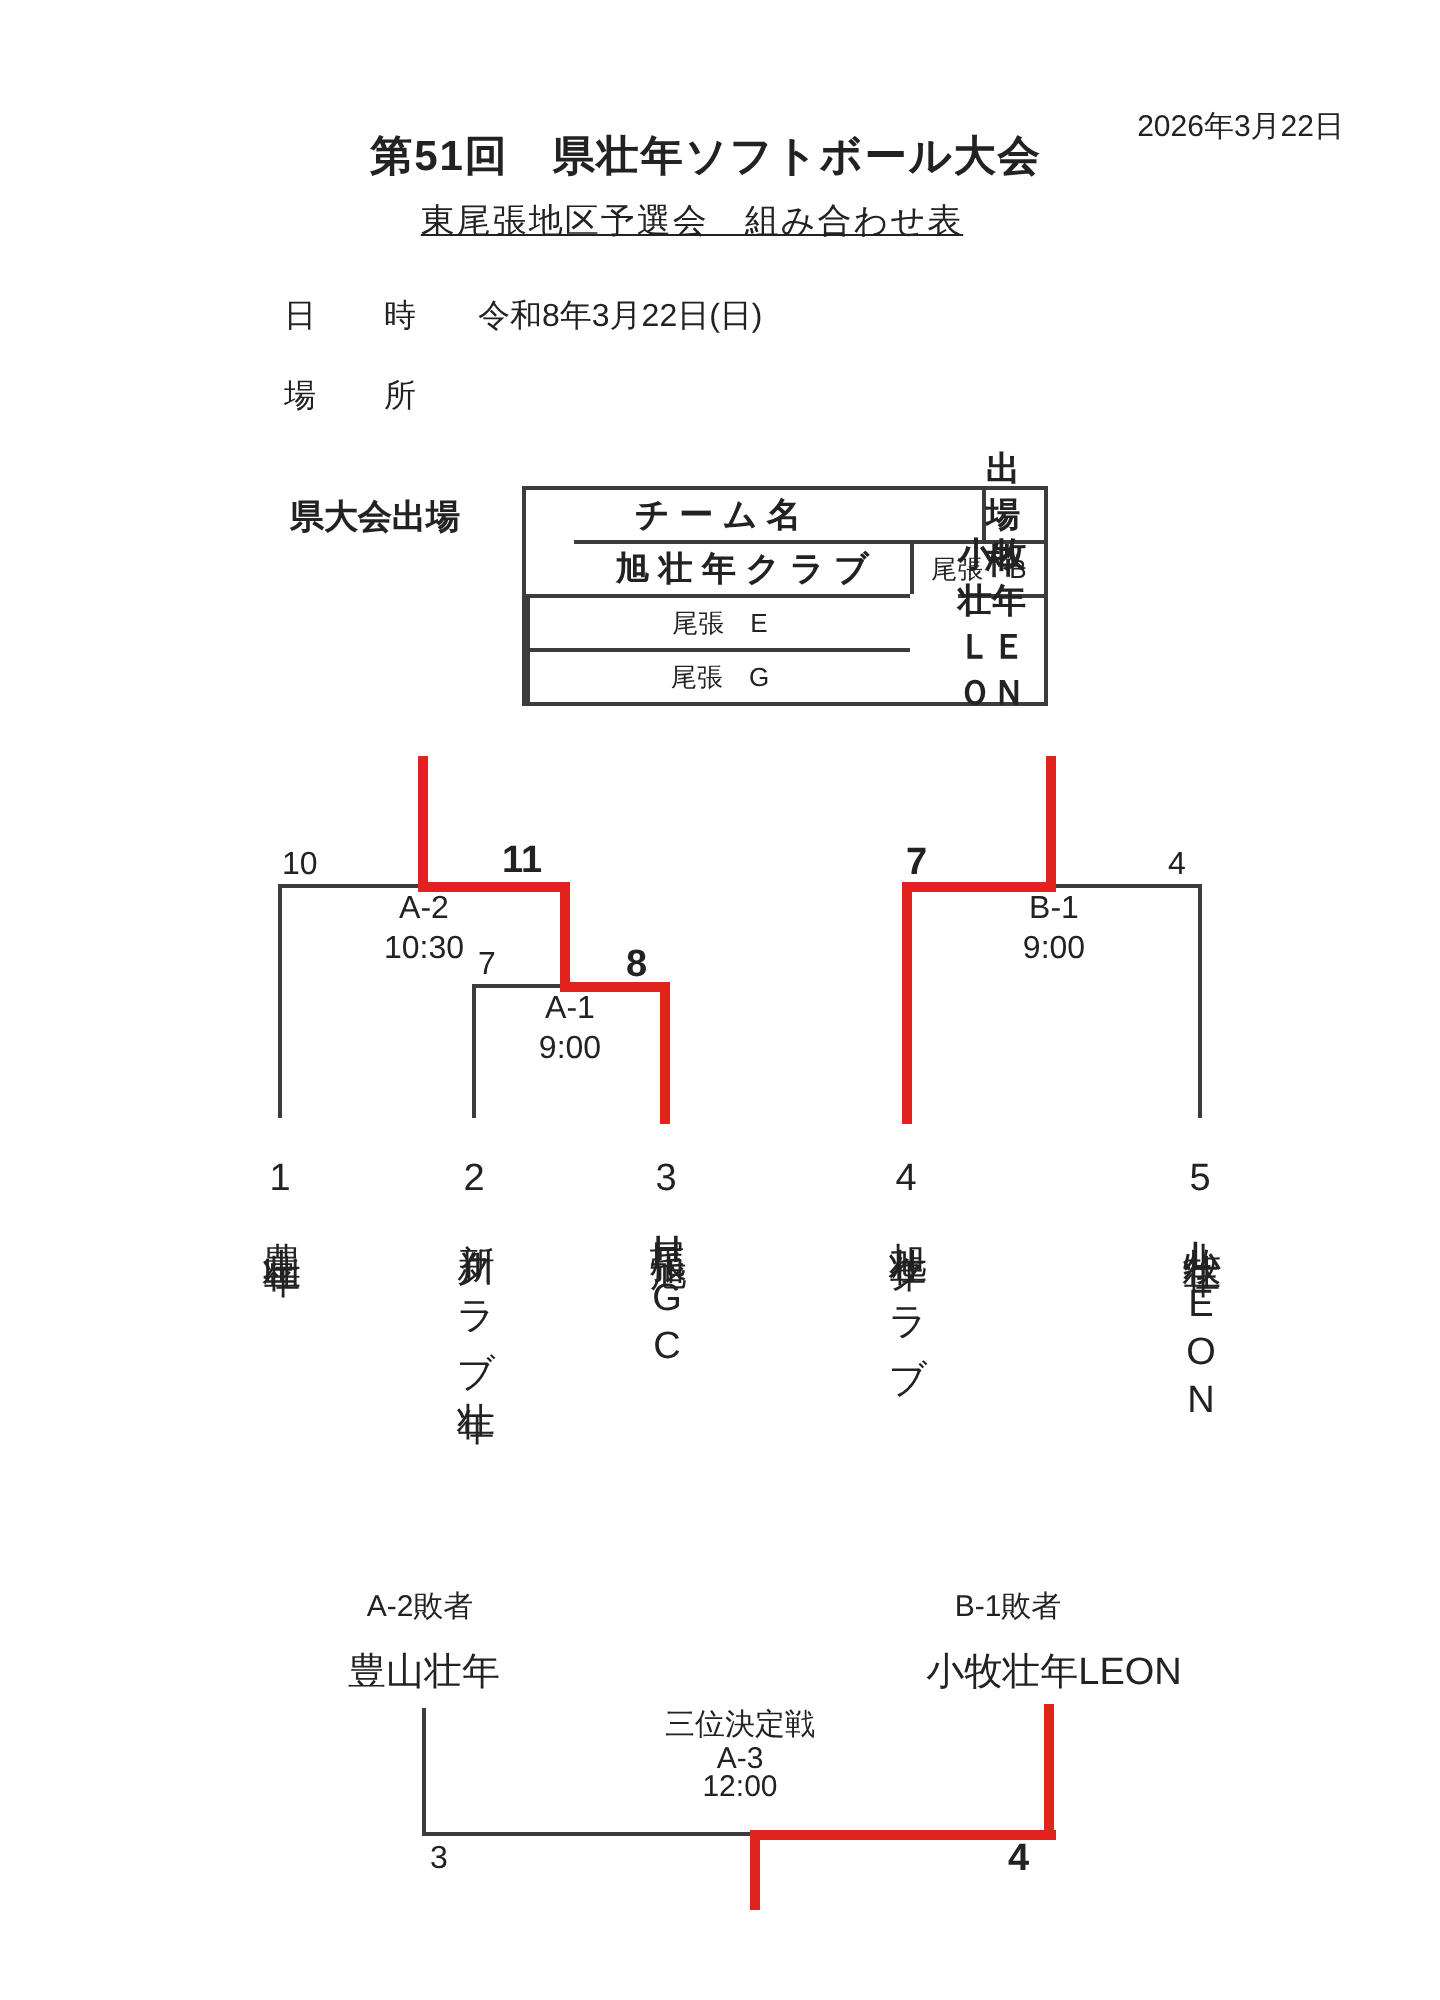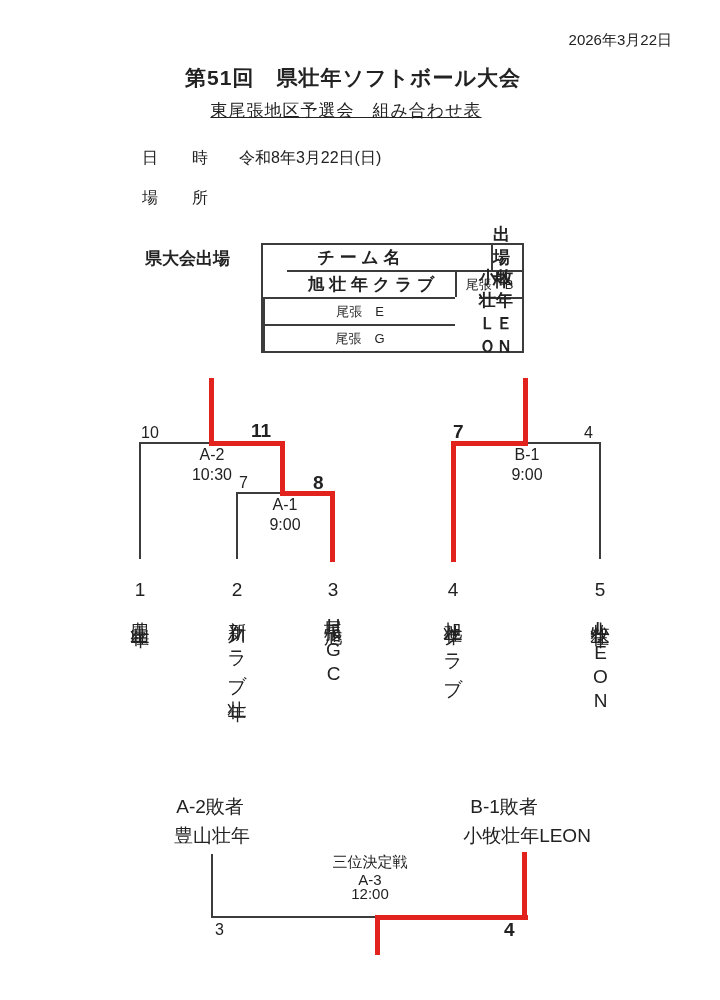--- a/index.html
+++ b/index.html
@@ -4,21 +4,21 @@
 <style>
   :root { --line:#3c3c3c; --red:#e2231d; --text:#222; }
   html,body { margin:0; padding:0; background:#ffffff; }
   #canvas {
     position:relative; width:720px; height:1000px; background:#ffffff;
     font-family:"Liberation Sans","DejaVu Sans",sans-serif; color:var(--text);
     overflow:hidden;
   }
   .abs { position:absolute; }
   .ctr { text-align:center; }
-  .rt  { text-align:right; }
+  .rt  { text-align:right;margin-top:23px; }
   .hline { position:absolute; height:2px; background:var(--line); }
   .vline { position:absolute; width:2px; background:var(--line); }
   .rline { position:absolute; background:var(--red); }
   .score { font-size:16px; }
   .score.win { font-size:19px; font-weight:bold;text-align:right; }
   .mlabel { font-size:16px; }
   .title { font-size:21px; font-weight:bold; letter-spacing:1px; }
   .subtitle { font-size:17px; letter-spacing:1px;text-decoration:underline; }
   .date { font-size:15px; }
   .info { font-size:16px; }
@@ -30,21 +30,21 @@
            border-top:2px solid var(--line); }
   .qcell.c2 { border-left:2px solid var(--line); font-size:13px; }
   .qcell.r0 { border-top:none; }
   .qcell.team { font-size:17px; font-weight:bold;margin-left:24px; }
   .qcell.hdr { font-size:17px; font-weight:bold; }
   
   .team-col { position:absolute; width:80px; display:flex; flex-direction:column; align-items:center; }
   .team-no { font-size:19px; line-height:22px; margin-bottom:5px; }
   .team-name { writing-mode:vertical-rl; text-orientation:upright;
                font-size:19px; letter-spacing:3px; line-height:22px; }
-  .tp-label { font-size:19px; }
+  .tp-label { font-size:15px; }
   .tp-team { font-size:19px; }
   .tp-info { font-size:15px; }
 </style>
 </head>
 <body>
 
 <div id="canvas">
 
   <div class="abs date rt" style="left:500px; top:31px; width:172px;">2026年3月22日</div>
   <div class="abs title ctr" style="left:0; top:64px; width:706px;">第51回　県壮年ソフトボール大会</div>

